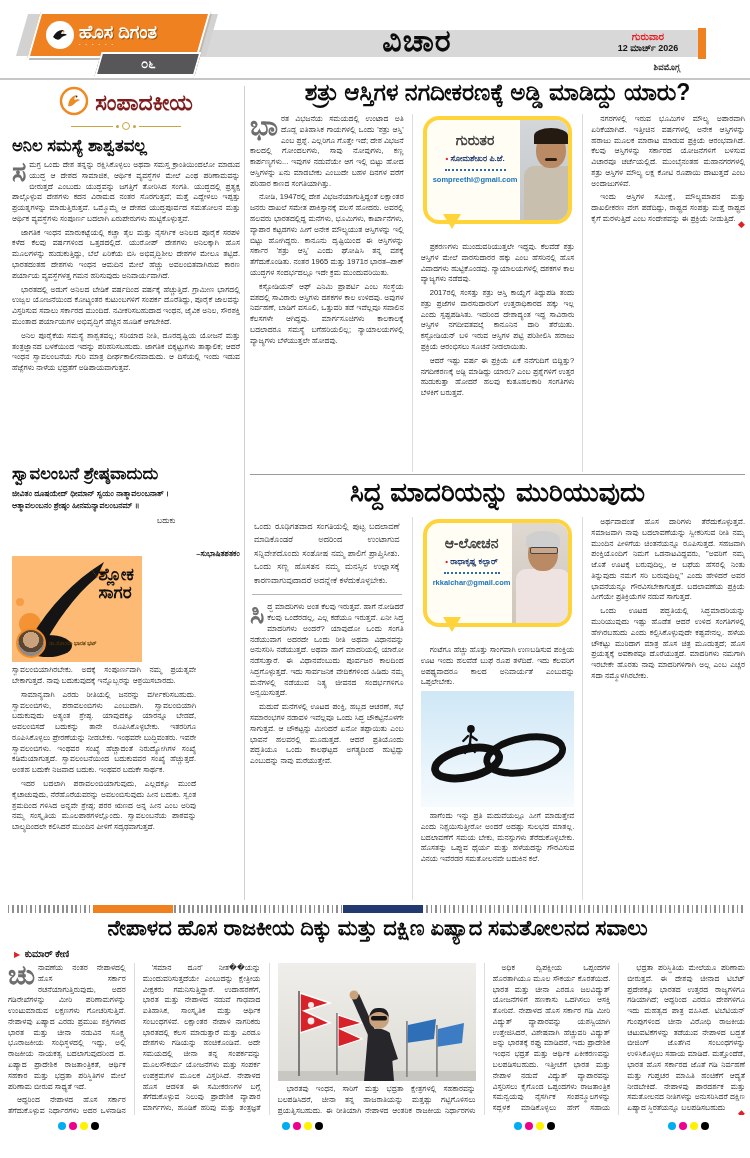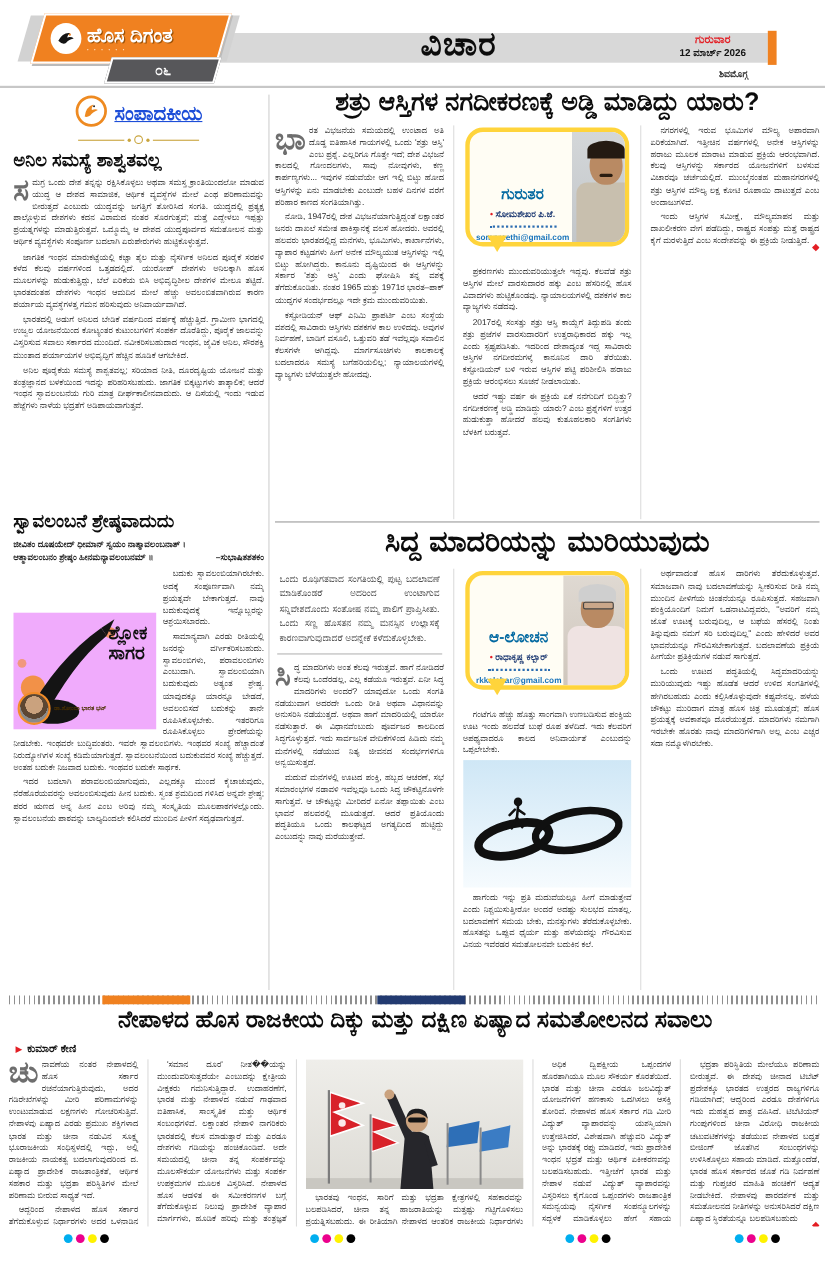--- a/index.html
+++ b/index.html
@@ -29,31 +29,31 @@
   .pagenum{transform:skewX(16deg);color:#fff;font-weight:800;font-size:13px;}
   
   .para{font-size:7.6px;line-height:1.42;text-align:justify;margin:0 0 3px 0;color:#262626;text-indent:9px;}
   .lead-p{font-size:7.6px;line-height:1.42;text-align:justify;margin:0 0 3px 0;color:#262626;}
   .dropcap{float:left;font-size:27px;line-height:23px;font-weight:800;color:#6e6e6e;padding:1px 3px 0 0;}
   .endmark{color:#e31e24;font-size:9px;float:right;margin-top:-9px;}
   
   .edcol{position:absolute;left:12px;top:86px;width:228px;height:814px;overflow:hidden;}
   .main-vrule{position:absolute;left:244px;top:86px;width:1px;height:814px;background:#cfcfcf;}
   .ed-head{display:flex;align-items:center;justify-content:center;gap:6px;}
-  .ed-title{color:#1d4ed8;font-weight:800;font-size:18px;font-family:"Liberation Serif","DejaVu Serif",serif;text-decoration:underline;}
+  .ed-title{color:#7f1d1d;font-weight:800;font-size:22px;font-family:"Liberation Serif","DejaVu Serif",serif;}
   .ed-orn{display:flex;align-items:center;justify-content:center;gap:3px;margin:2px 0 6px 0;}
   .ed-orn .ln{width:42px;height:1px;background:#c9a43c;}
   .ed-orn .d1{width:3px;height:3px;border-radius:50%;background:#c9a43c;}
   .ed-orn .d2{width:6px;height:6px;border-radius:50%;border:1.5px solid #c9a43c;}
   .ed-h1{font-size:16.5px;font-weight:800;color:#0e0e0e;margin:4px 0 5px 0;}
   .ed-body1{height:300px;overflow:hidden;}
   .shloka{font-size:7.8px;font-weight:700;line-height:1.55;color:#1c1c1c;margin:2px 0 4px 0;}
-  .shloka-src{float:right;font-weight:700;}
+  .shloka-src{float:right;font-weight:700;margin-top:48px;}
   .ed-body2{position:relative;height:372px;overflow:hidden;}
-  .inset-box{float:left;width:130px;height:106px;margin:40px 6px 3px 0;position:relative;background:#f0abfc;}
+  .inset-box{float:left;width:130px;height:106px;margin:40px 6px 3px 0;position:relative;background:#fdba74;}
   .inset-title{position:absolute;right:8px;top:10px;text-align:left;font-weight:800;font-size:17px;line-height:1.05;color:#101010;}
   .inset-author{position:absolute;left:4px;bottom:4px;display:flex;align-items:center;gap:3px;}
   .inset-ava{width:26px;height:26px;border-radius:50%;border:2px solid #f28c28;
              background:radial-gradient(circle at 50% 38%,#caa27e 0 38%,#5c4632 39% 60%,#8a8a8a 61%);}
   .inset-name{font-size:5.6px;font-weight:800;color:#4a3000;line-height:1.2;width:58px;}
   
   .a1{position:absolute;left:250px;top:80px;width:495px;height:392px;}
   .a1 h1,.a2 h1{margin:0;text-align:center;font-weight:800;color:#0c0c0c;line-height:1.05;}
   .a1 h1{font-size:23px;}
   .cols{position:absolute;left:0;right:0;display:flex;gap:8px;}
@@ -65,21 +65,21 @@
   .a2 h1{font-size:26px;}
   .a2 .cols{top:38px;bottom:0;}
   .intro{font-size:8.3px;line-height:1.62;text-align:justify;color:#333;padding:3px 4px 5px 4px;}
   .intro-rule{border-top:1px solid #b5b5b5;margin:2px 2px 7px 2px;}
   
   .bubble{position:relative;height:100px;border:4px solid #ffd43b;border-radius:16px;
           background:#fffdf4;margin:2px 2px 18px 2px;display:flex;overflow:hidden;}
   .btail{position:absolute;width:0;height:0;border-left:9px solid transparent;border-right:9px solid transparent;
          border-top:15px solid #ffd43b;margin-left:22px;}
   .bleft{flex:1;padding:12px 2px 4px 6px;text-align:center;}
-  .btag{color:#0369a1;font-weight:800;font-size:14px;margin-top:36px;}
+  .btag{color:#404040;font-weight:800;font-size:14px;}
   .bauthor{color:#1f3b73;font-weight:800;font-size:8px;margin-top:5px;}
   .bauthor::before{content:"• ";color:#e31e24;}
   .bdots{border-top:2px dotted #2b6cb0;width:72%;margin:5px auto 4px auto;}
   .bemail{color:#1b75bb;font-size:7.5px;font-weight:700;}
   .bphoto{width:62px;flex:none;position:relative;border-radius:0 10px 10px 0;overflow:hidden;}
   .ph-bg1{position:absolute;inset:0;background:linear-gradient(180deg,#d4d7d9 0%,#c2c6c9 100%);}
   .ph-bg2{position:absolute;inset:0;background:linear-gradient(180deg,#dfd9d2 0%,#cfc6bc 100%);}
   .ph-head{position:absolute;left:16px;top:12px;width:30px;height:36px;border-radius:50% 50% 46% 46%;background:#b98a63;}
   .ph-hair{position:absolute;left:14px;top:8px;width:34px;height:16px;border-radius:50% 50% 0 0;background:#241a12;}
   .ph-hair.gray{background:#cfcfcf;}
@@ -237,21 +237,21 @@
             <div class="ph-bg1"></div>
               <div class="ph-body"></div>
               <div class="ph-head"></div>
               <div class="ph-hair"></div>
               <div class="ph-mo"></div>
           </div>
         </div>
         <div class="btail" style="position:absolute;top:100px;"></div>
         <div>
             <p class="para">ಪ್ರಕರಣಗಳು ಮುಂದುವರಿಯುತ್ತಲೇ ಇದ್ದವು. ಕೆಲವೆಡೆ ಶತ್ರು ಆಸ್ತಿಗಳ ಮೇಲೆ ವಾರಸುದಾರರ ಹಕ್ಕು ಎಂಬ ಹೆಸರಿನಲ್ಲಿ ಹೊಸ ವಿವಾದಗಳು ಹುಟ್ಟಿಕೊಂಡವು. ನ್ಯಾಯಾಲಯಗಳಲ್ಲಿ ದಶಕಗಳ ಕಾಲ ವ್ಯಾಜ್ಯಗಳು ನಡೆದವು.</p>
-            <p class="para">2017ರಲ್ಲಿ ಸಂಸತ್ತು ಶತ್ರು ಆಸ್ತಿ ಕಾಯ್ದೆಗೆ ತಿದ್ದುಪಡಿ ತಂದು ಶತ್ರು ಪ್ರಜೆಗಳ ವಾರಸುದಾರರಿಗೆ ಉತ್ತರಾಧಿಕಾರದ ಹಕ್ಕು ಇಲ್ಲ ಎಂದು ಸ್ಪಷ್ಟಪಡಿಸಿತು. ಇದರಿಂದ ದೇಶಾದ್ಯಂತ ಇದ್ದ ಸಾವಿರಾರು ಆಸ್ತಿಗಳ ನಗದೀರಮಗಳ್ಕೆ ಕಾನೂನಿನ ದಾರಿ ತೆರೆಯಿತು. ಕಸ್ಟೋಡಿಯನ್ ಬಳಿ ಇರುವ ಆಸ್ತಿಗಳ ಪಟ್ಟಿ ಪರಿಶೀಲಿಸಿ ಹರಾಜು ಪ್ರಕ್ರಿಯೆ ಆರಂಭಿಸಲು ಸೂಚನೆ ನೀಡಲಾಯಿತು.</p>
+            <p class="para">2017ರಲ್ಲಿ ಸಂಸತ್ತು ಶತ್ರು ಆಸ್ತಿ ಕಾಯ್ದೆಗೆ ತಿದ್ದುಪಡಿ ತಂದು ಶತ್ರು ಪ್ರಜೆಗಳ ವಾರಸುದಾರರಿಗೆ ಉತ್ತರಾಧಿಕಾರದ ಹಕ್ಕು ಇಲ್ಲ ಎಂದು ಸ್ಪಷ್ಟಪಡಿಸಿತು. ಇದರಿಂದ ದೇಶಾದ್ಯಂತ ಇದ್ದ ಸಾವಿರಾರು ಆಸ್ತಿಗಳ ನಗದೀವತವಲ್ಕೆ ಕಾನೂನಿನ ದಾರಿ ತೆರೆಯಿತು. ಕಸ್ಟೋಡಿಯನ್ ಬಳಿ ಇರುವ ಆಸ್ತಿಗಳ ಪಟ್ಟಿ ಪರಿಶೀಲಿಸಿ ಹರಾಜು ಪ್ರಕ್ರಿಯೆ ಆರಂಭಿಸಲು ಸೂಚನೆ ನೀಡಲಾಯಿತು.</p>
             <p class="para">ಆದರೆ ಇಷ್ಟು ವರ್ಷ ಈ ಪ್ರಕ್ರಿಯೆ ಏಕೆ ನನೆಗುದಿಗೆ ಬಿದ್ದಿತ್ತು? ನಗದೀಕರಣಕ್ಕೆ ಅಡ್ಡಿ ಮಾಡಿದ್ದು ಯಾರು? ಎಂಬ ಪ್ರಶ್ನೆಗಳಿಗೆ ಉತ್ತರ ಹುಡುಕುತ್ತಾ ಹೋದರೆ ಹಲವು ಕುತೂಹಲಕಾರಿ ಸಂಗತಿಗಳು ಬೆಳಕಿಗೆ ಬರುತ್ತವೆ.</p>
           </div>
       </div>
       <div class="vr"></div>
       <div class="col">
         <div>
             <p class="para">ನಗರಗಳಲ್ಲಿ ಇರುವ ಭೂಮಿಗಳ ಮೌಲ್ಯ ಅಪಾರವಾಗಿ ಏರಿಕೆಯಾಗಿದೆ. ಇತ್ತೀಚಿನ ವರ್ಷಗಳಲ್ಲಿ ಅನೇಕ ಆಸ್ತಿಗಳನ್ನು ಹರಾಜು ಮೂಲಕ ಮಾರಾಟ ಮಾಡುವ ಪ್ರಕ್ರಿಯೆ ಆರಂಭವಾಗಿದೆ. ಕೆಲವು ಆಸ್ತಿಗಳನ್ನು ಸರ್ಕಾರದ ಯೋಜನೆಗಳಿಗೆ ಬಳಸುವ ವಿಚಾರವೂ ಚರ್ಚೆಯಲ್ಲಿದೆ. ಮುಂಬೈನಂತಹ ಮಹಾನಗರಗಳಲ್ಲಿ ಶತ್ರು ಆಸ್ತಿಗಳ ಮೌಲ್ಯ ಲಕ್ಷ ಕೋಟಿ ರೂಪಾಯಿ ದಾಟುತ್ತದೆ ಎಂಬ ಅಂದಾಜುಗಳಿವೆ.</p>
             <p class="para">ಇಂದು ಆಸ್ತಿಗಳ ಸಮೀಕ್ಷೆ, ಮೌಲ್ಯಮಾಪನ ಮತ್ತು ದಾಖಲೀಕರಣ ವೇಗ ಪಡೆದಿದ್ದು, ರಾಷ್ಟ್ರದ ಸಂಪತ್ತು ಮತ್ತೆ ರಾಷ್ಟ್ರದ ಕೈಗೆ ಮರಳುತ್ತಿದೆ ಎಂಬ ಸಂದೇಶವನ್ನು ಈ ಪ್ರಕ್ರಿಯೆ ನೀಡುತ್ತಿದೆ.</p>
           </div>
         <span class="endmark">◆</span>

